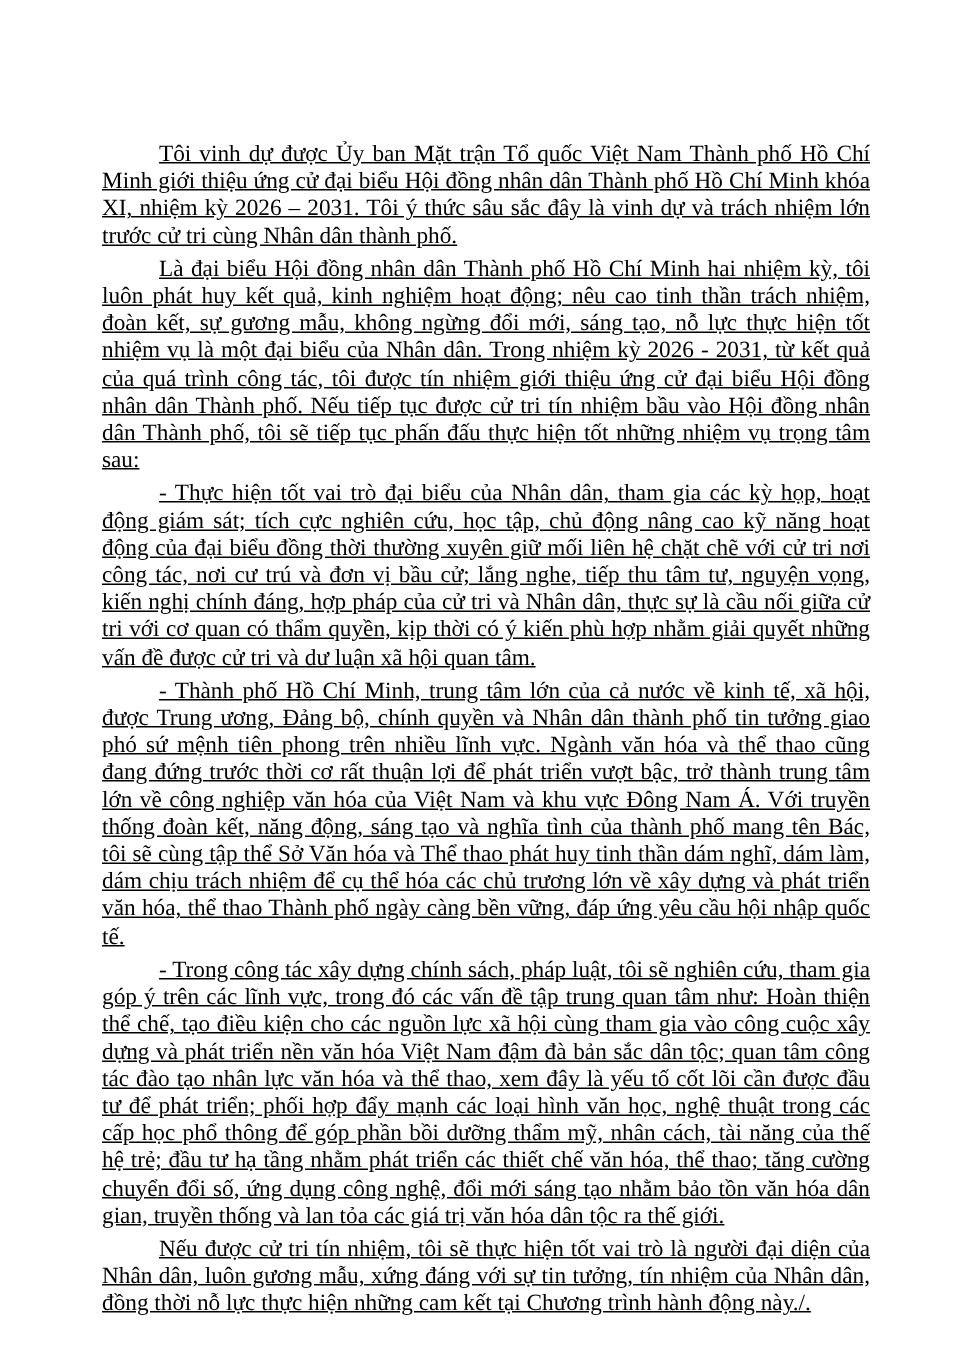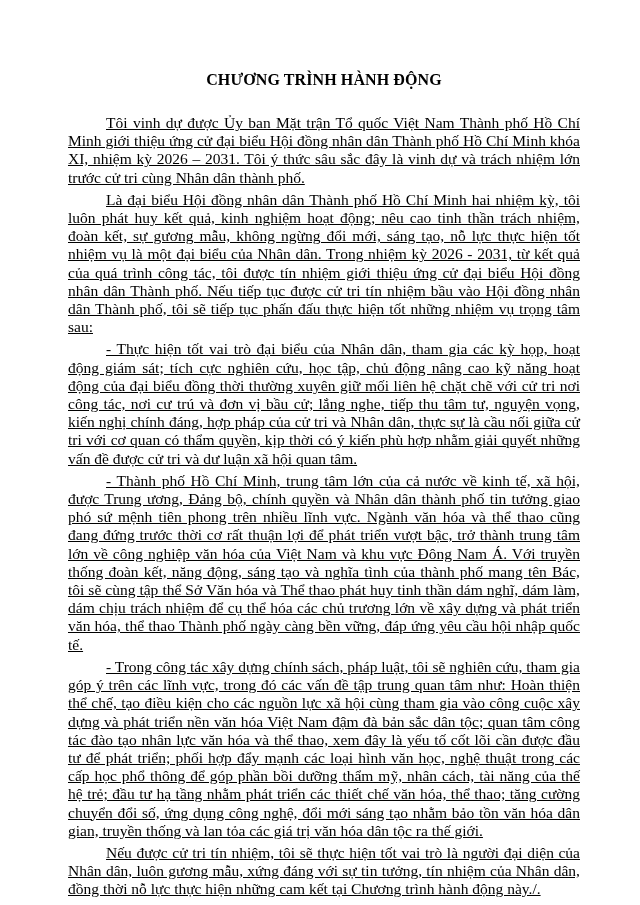--- a/index.html
+++ b/index.html
@@ -38,21 +38,20 @@
   .doc-body p {
     margin: 0 0 4px 0;
     text-indent: 38px;
     text-decoration: underline;
   }
 </style>
 </head>
 <body>
 
 <div class="page">
-  <h1 class="doc-title">CHƯƠNG TRÌNH HÀNH ĐỘNG</h1>
 
   <div class="doc-body">
     <p>Tôi vinh dự được Ủy ban Mặt trận Tổ quốc Việt Nam Thành phố Hồ Chí Minh giới thiệu ứng cử đại biểu Hội đồng nhân dân Thành phố Hồ Chí Minh khóa XI, nhiệm kỳ 2026 – 2031. Tôi ý thức sâu sắc đây là vinh dự và trách nhiệm lớn trước cử tri cùng Nhân dân thành phố.</p>
     <p>Là đại biểu Hội đồng nhân dân Thành phố Hồ Chí Minh hai nhiệm kỳ, tôi luôn phát huy kết quả, kinh nghiệm hoạt động; nêu cao tinh thần trách nhiệm, đoàn kết, sự gương mẫu, không ngừng đổi mới, sáng tạo, nỗ lực thực hiện tốt nhiệm vụ là một đại biểu của Nhân dân. Trong nhiệm kỳ 2026 - 2031, từ kết quả của quá trình công tác, tôi được tín nhiệm giới thiệu ứng cử đại biểu Hội đồng nhân dân Thành phố. Nếu tiếp tục được cử tri tín nhiệm bầu vào Hội đồng nhân dân Thành phố, tôi sẽ tiếp tục phấn đấu thực hiện tốt những nhiệm vụ trọng tâm sau:</p>
     <p>- Thực hiện tốt vai trò đại biểu của Nhân dân, tham gia các kỳ họp, hoạt động giám sát; tích cực nghiên cứu, học tập, chủ động nâng cao kỹ năng hoạt động của đại biểu đồng thời thường xuyên giữ mối liên hệ chặt chẽ với cử tri nơi công tác, nơi cư trú và đơn vị bầu cử; lắng nghe, tiếp thu tâm tư, nguyện vọng, kiến nghị chính đáng, hợp pháp của cử tri và Nhân dân, thực sự là cầu nối giữa cử tri với cơ quan có thẩm quyền, kịp thời có ý kiến phù hợp nhằm giải quyết những vấn đề được cử tri và dư luận xã hội quan tâm.</p>
     <p>- Thành phố Hồ Chí Minh, trung tâm lớn của cả nước về kinh tế, xã hội, được Trung ương, Đảng bộ, chính quyền và Nhân dân thành phố tin tưởng giao phó sứ mệnh tiên phong trên nhiều lĩnh vực. Ngành văn hóa và thể thao cũng đang đứng trước thời cơ rất thuận lợi để phát triển vượt bậc, trở thành trung tâm lớn về công nghiệp văn hóa của Việt Nam và khu vực Đông Nam Á. Với truyền thống đoàn kết, năng động, sáng tạo và nghĩa tình của thành phố mang tên Bác, tôi sẽ cùng tập thể Sở Văn hóa và Thể thao phát huy tinh thần dám nghĩ, dám làm, dám chịu trách nhiệm để cụ thể hóa các chủ trương lớn về xây dựng và phát triển văn hóa, thể thao Thành phố ngày càng bền vững, đáp ứng yêu cầu hội nhập quốc tế.</p>
     <p>- Trong công tác xây dựng chính sách, pháp luật, tôi sẽ nghiên cứu, tham gia góp ý trên các lĩnh vực, trong đó các vấn đề tập trung quan tâm như: Hoàn thiện thể chế, tạo điều kiện cho các nguồn lực xã hội cùng tham gia vào công cuộc xây dựng và phát triển nền văn hóa Việt Nam đậm đà bản sắc dân tộc; quan tâm công tác đào tạo nhân lực văn hóa và thể thao, xem đây là yếu tố cốt lõi cần được đầu tư để phát triển; phối hợp đẩy mạnh các loại hình văn học, nghệ thuật trong các cấp học phổ thông để góp phần bồi dưỡng thẩm mỹ, nhân cách, tài năng của thế hệ trẻ; đầu tư hạ tầng nhằm phát triển các thiết chế văn hóa, thể thao; tăng cường chuyển đổi số, ứng dụng công nghệ, đổi mới sáng tạo nhằm bảo tồn văn hóa dân gian, truyền thống và lan tỏa các giá trị văn hóa dân tộc ra thế giới.</p>
     <p>Nếu được cử tri tín nhiệm, tôi sẽ thực hiện tốt vai trò là người đại diện của Nhân dân, luôn gương mẫu, xứng đáng với sự tin tưởng, tín nhiệm của Nhân dân, đồng thời nỗ lực thực hiện những cam kết tại Chương trình hành động này./.</p>
   </div>
 </div>

